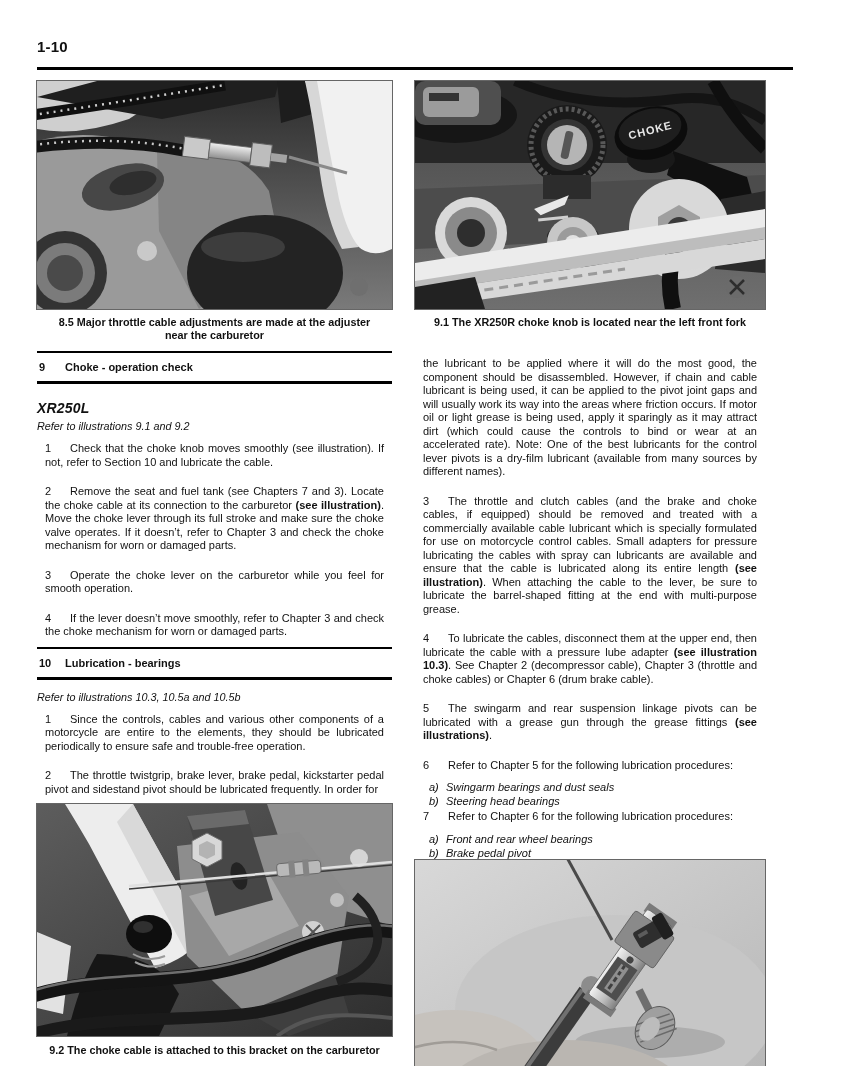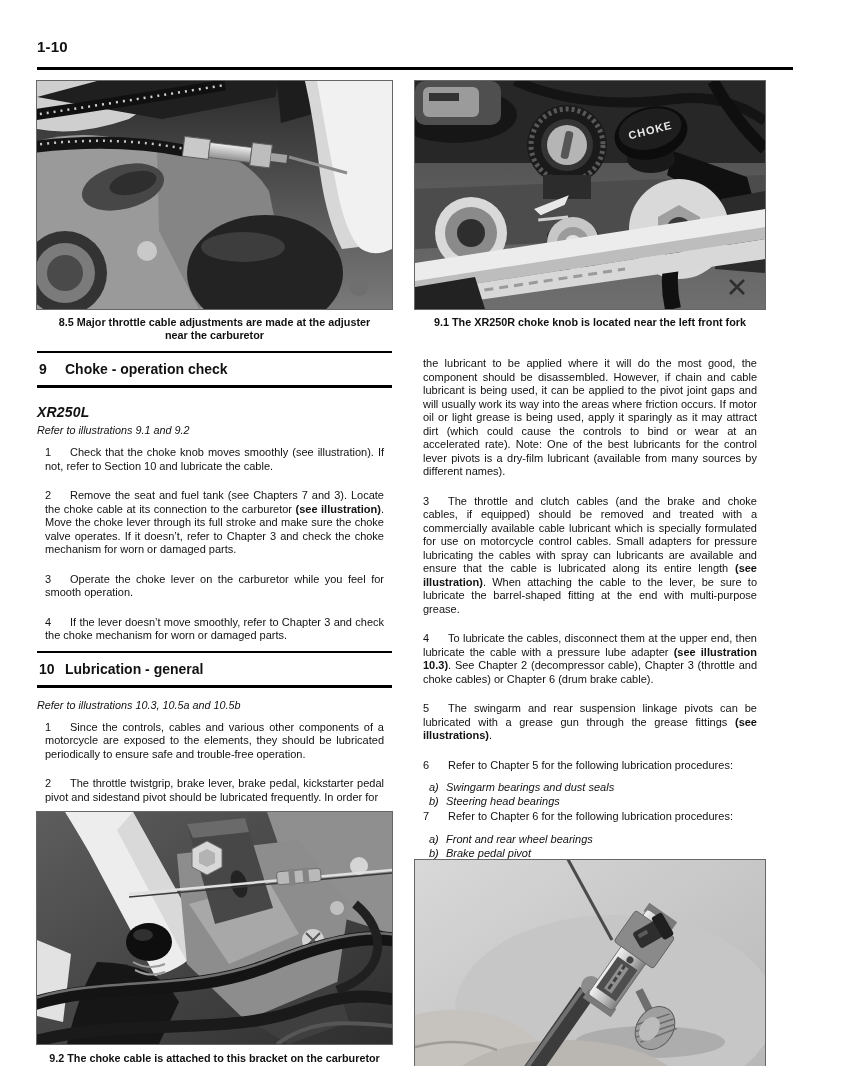--- a/index.html
+++ b/index.html
@@ -31,21 +31,21 @@
     text-align:center;margin:7px auto 0 auto;max-width:332px;
   }
   .fig.top-left{margin-bottom:9px;}
   .fig.top-right{margin-bottom:20px;}
   .fig.bottom{margin-top:auto;}
   .fig.bottom .caption{height:27px;margin-top:8px;}
   
   .sec-head{
     border-top:2px solid #000;border-bottom:3px solid #000;
     padding:8px 0 8px 2px;margin:0 0 10px 0;
-    font-size:14px;font-weight:700;
+    font-size:11px;font-weight:700;
   }
   .sec-head .sec-num{display:inline-block;width:26px;}
   
   .sub-head{font-size:14px;font-weight:700;font-style:italic;margin:6px 0 3px 0;letter-spacing:.2px;}
   .refer{font-size:10.8px;font-style:italic;line-height:14px;margin:0 0 1px 0;}
   .body-p{
     font-size:11px;line-height:13.5px;margin:8px;
     text-align:justify;
   }
   .body-p .pnum{display:inline-block;width:25px;font-style:normal;}
@@ -125,25 +125,25 @@
       <div class="refer">Refer to illustrations 9.1 and 9.2</div>
       <p class="body-p"><span class="pnum">1</span><span><span>Check that the choke knob moves smoothly (see illustration). If not, refer to Section 10 and lubricate the cable.</span></span></p>
       <p class="body-p"><span class="pnum">2</span><span><span>Remove the seat and fuel tank (see Chapters 7 and 3). Locate the choke cable at its connection to the carburetor </span><span class="b">(see illustration)</span><span>. Move the choke lever through its full stroke and make sure the choke valve operates. If it doesn’t, refer to Chapter 3 and check the choke mechanism for worn or damaged parts.</span></span></p>
 
       <p class="body-p"><span class="pnum">3</span><span><span>Operate the choke lever on the carburetor while you feel for smooth operation.</span></span></p>
       <p class="body-p"><span class="pnum">4</span><span><span>If the lever doesn’t move smoothly, refer to Chapter 3 and check the choke mechanism for worn or damaged parts.</span></span></p>
 
       <div class="gap-sec"></div>
 
       <div class="sec-head">
-        <span class="sec-num">10</span><span>Lubrication - general</span>
+        <span class="sec-num">10</span><span>Lubrication - bearings</span>
       </div>
 
       <div class="refer">Refer to illustrations 10.3, 10.5a and 10.5b</div>
-      <p class="body-p"><span class="pnum">1</span><span><span>Since the controls, cables and various other components of a motorcycle are exposed to the elements, they should be lubricated periodically to ensure safe and trouble-free operation.</span></span></p>
+      <p class="body-p"><span class="pnum">1</span><span><span>Since the controls, cables and various other components of a motorcycle are entire to the elements, they should be lubricated periodically to ensure safe and trouble-free operation.</span></span></p>
       <p class="body-p"><span class="pnum">2</span><span><span>The throttle twistgrip, brake lever, brake pedal, kickstarter pedal pivot and sidestand pivot should be lubricated frequently. In order for</span></span></p>
 
       <div class="fig bottom">
         <div class="photo">
           <svg width="355" height="232" viewBox="0 0 355 232">
             <defs>
               <linearGradient id="g92a" x1="0" y1="0" x2="1" y2="1">
                 <stop offset="0" stop-color="#5d5d5d"></stop>
                   <stop offset="1" stop-color="#2e2e2e"></stop>
               </linearGradient>

